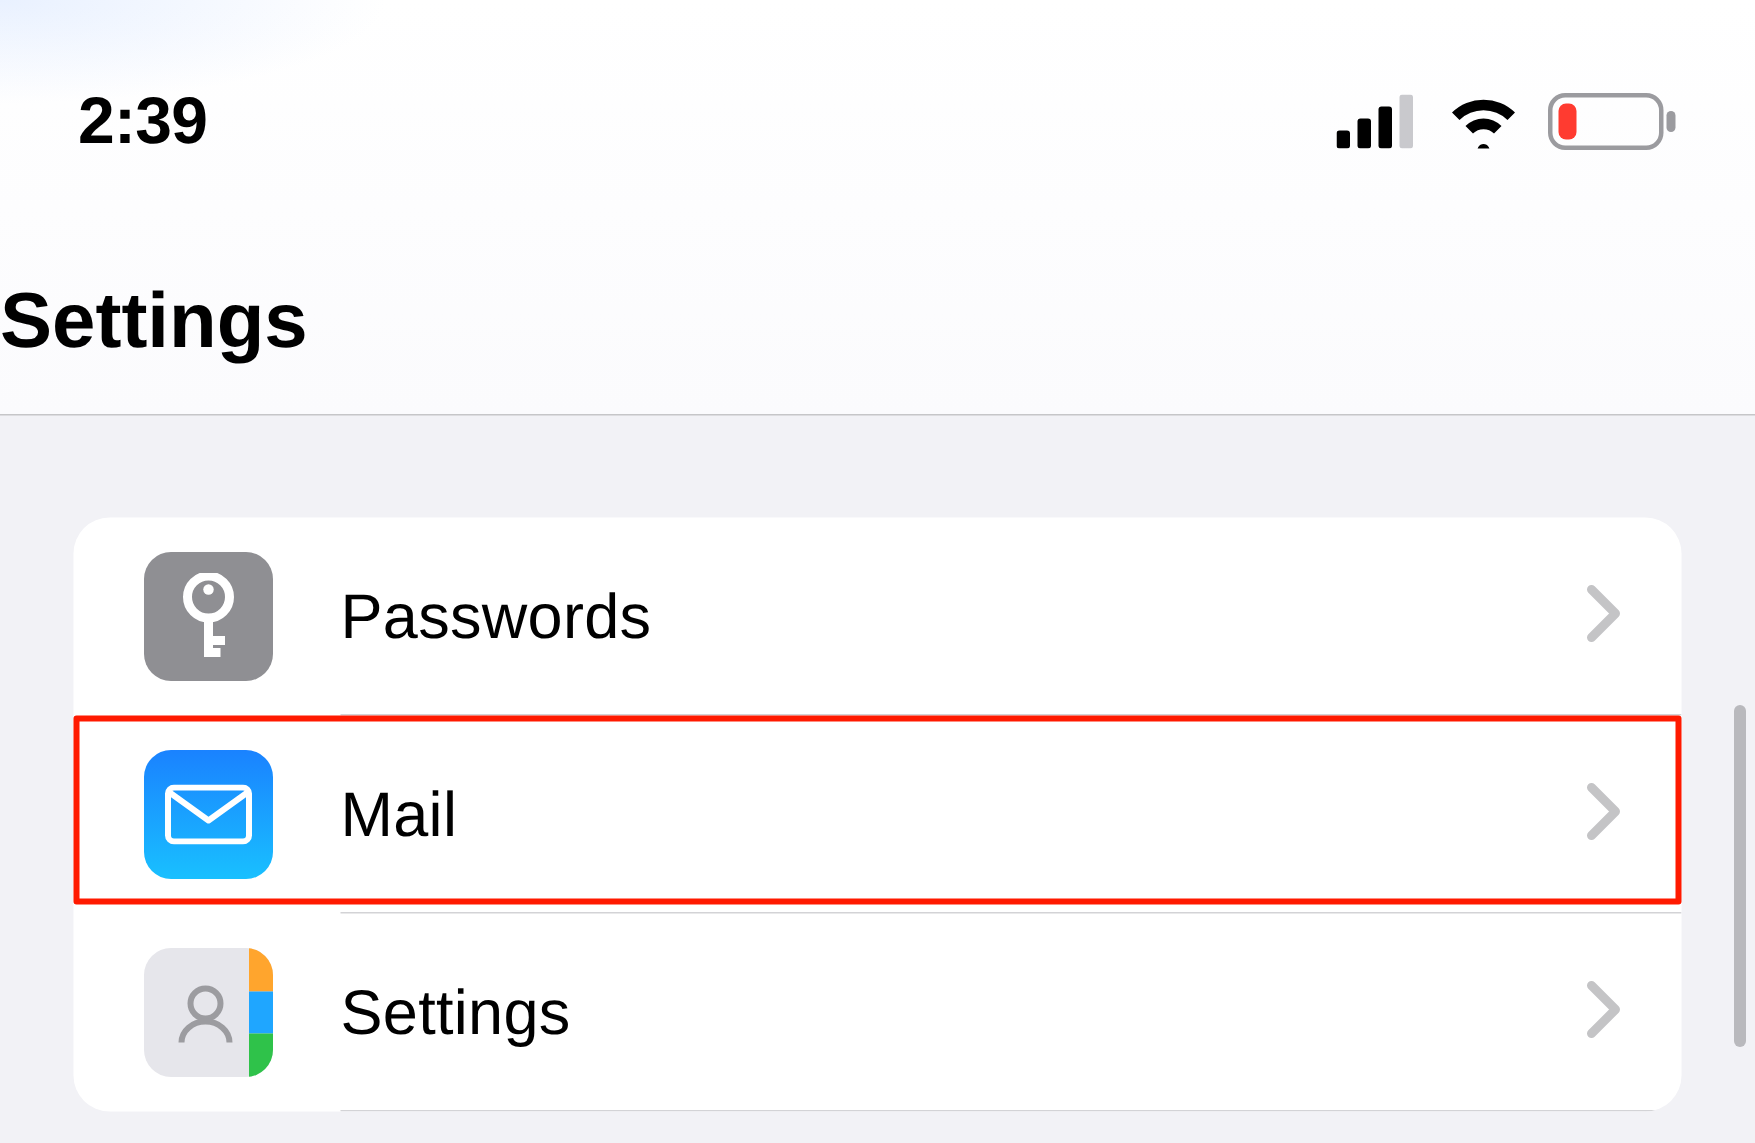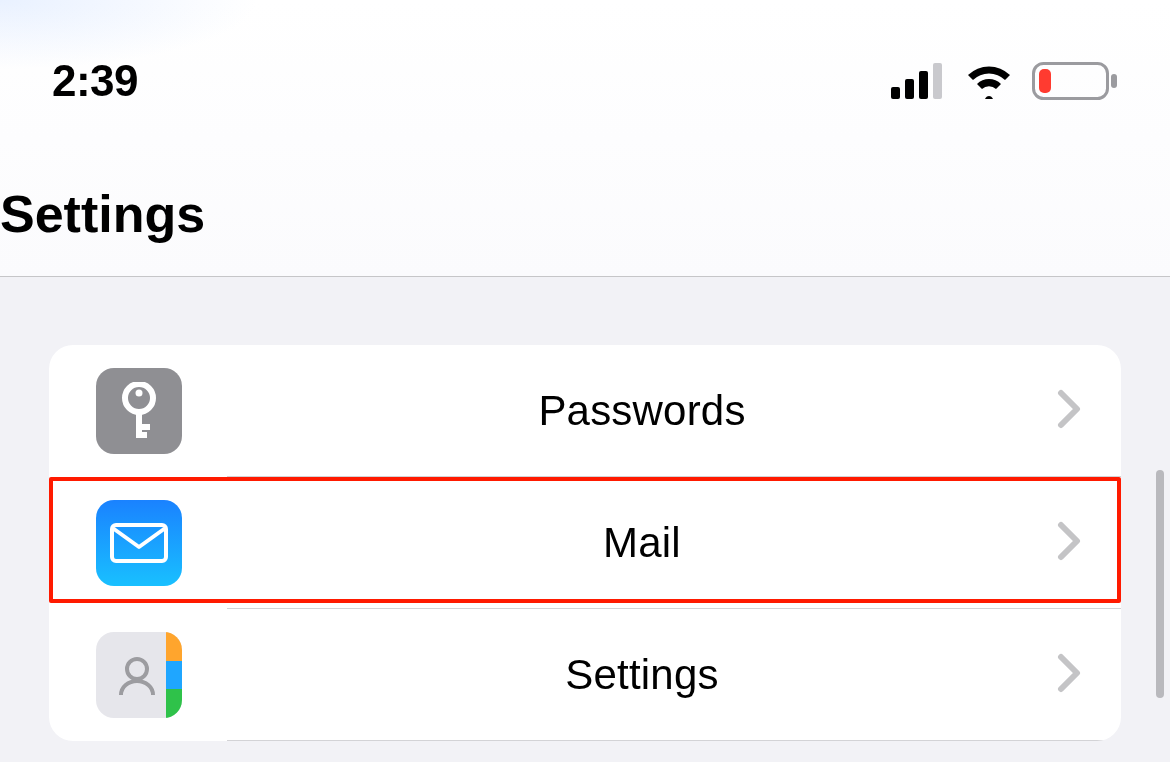--- a/index.html
+++ b/index.html
@@ -51,21 +51,20 @@
     
     .content {
       padding-top: 68px;
       padding-left: 49px;
       padding-right: 49px;
     }
     .group {
       background: #ffffff;
       border-radius: 24px;
       overflow: hidden;
-      text-align: center;
     }
     .row {
       display: flex;
       align-items: center;
       height: 132px;
       padding-left: 47px;
       padding-right: 40px;
       position: relative;
       cursor: pointer;
     }

